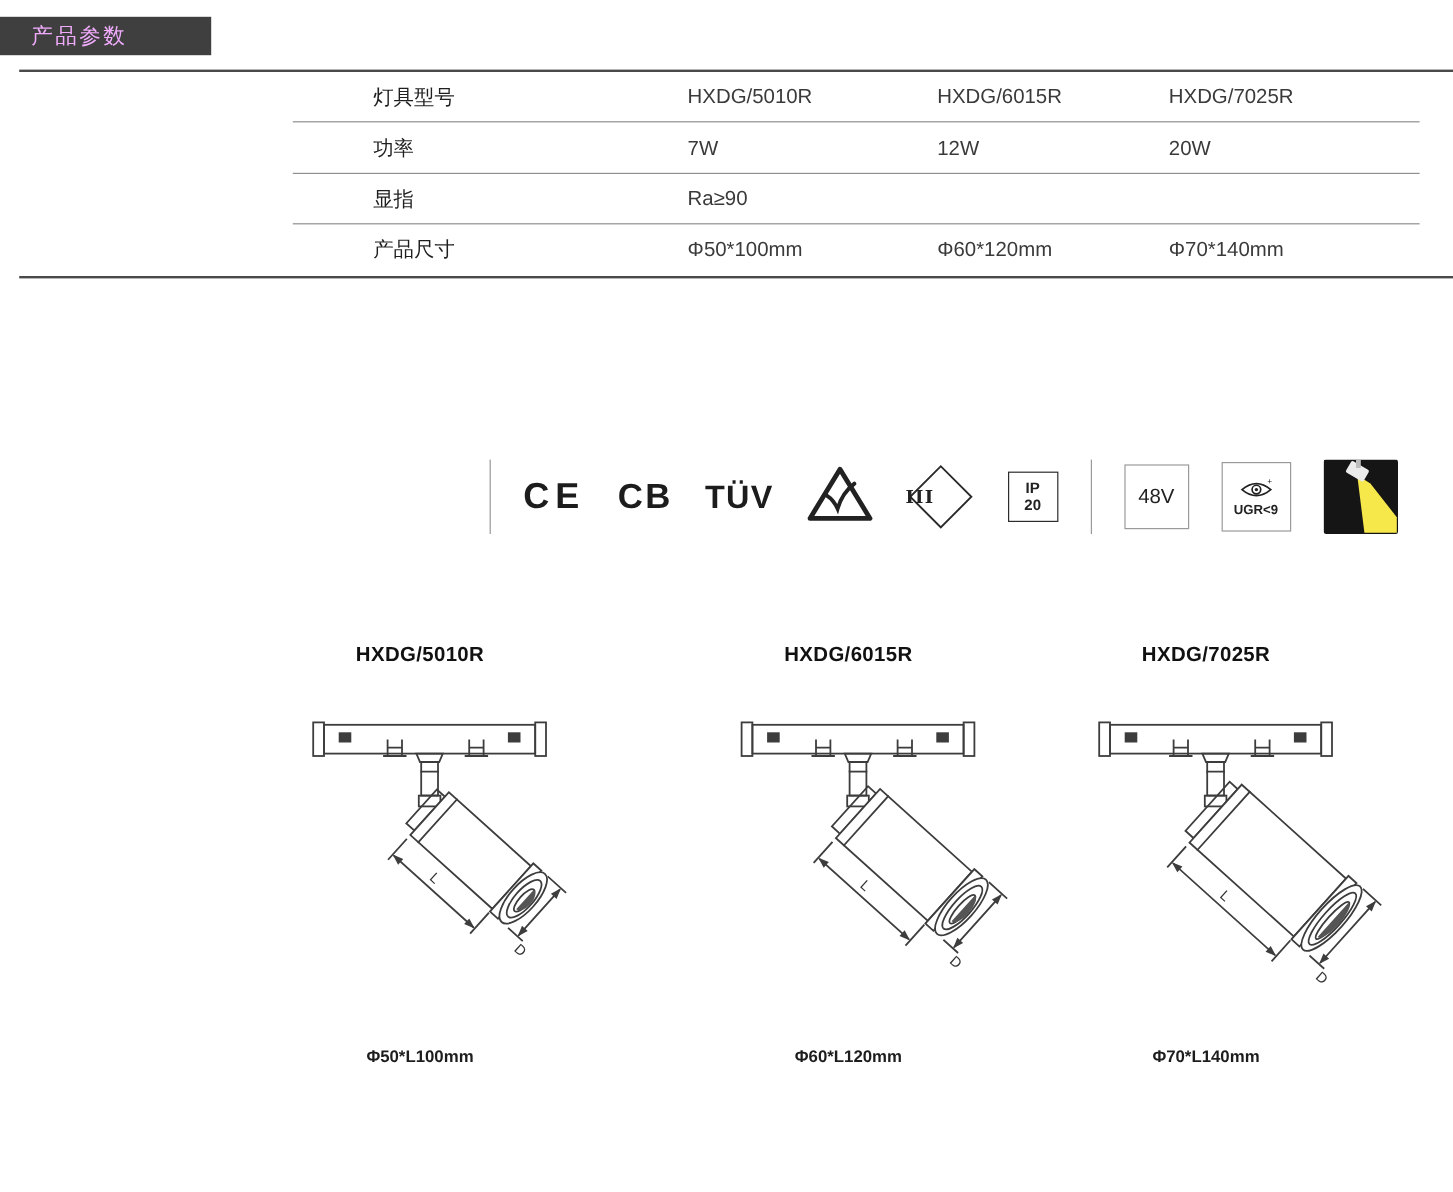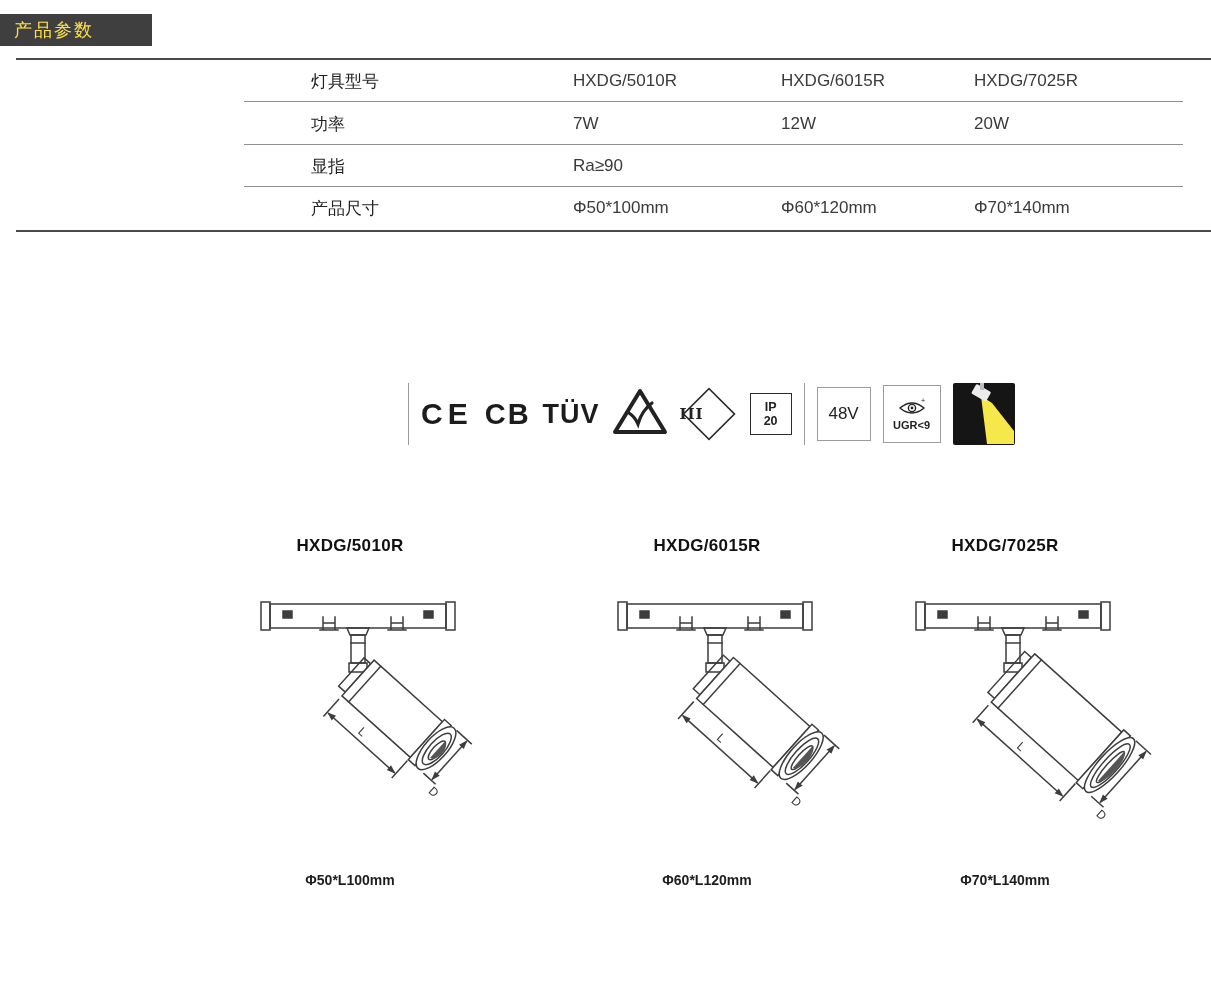--- a/index.html
+++ b/index.html
@@ -8,24 +8,24 @@
     position:relative;
     background:#ffffff;
     font-family:"Liberation Sans","DejaVu Sans",sans-serif;
     color:#222;
     overflow:hidden;
   }
 
   
   .badge{
     position:absolute; left:0; top:14px;
-    width:152px; height:32px;
+    width:176px; height:32px;
     background:var(--badge-bg,#3f3f3f);
-    color:#fde047; font-size:18px; line-height:32px;
-    padding-left:14px; letter-spacing:2px;
+    color:#f0abfc; font-size:18px; line-height:32px;
+    padding-left:26px; letter-spacing:2px;
   }
 
   
   .spec-table{
     position:absolute; left:16px; top:58px; width:1211px;
     border-top:2px solid var(--line-dark,#4a4a4a);
     border-bottom:2px solid var(--line-dark,#4a4a4a);
   }
   .spec-row{ position:relative; height:42.4px; }
   .spec-row:not(:last-child)::after{
@@ -35,21 +35,21 @@
   .cell{ position:absolute; top:50%; transform:translateY(-50%);
          font-size:17px; white-space:nowrap; }
   .cell.label{ left:295px; color:#1f1f1f; }
   .cell.v1{ left:557px; color:#3a3a3a; }
   .cell.v2{ left:765px; color:#3a3a3a; }
   .cell.v3{ left:958px; color:#3a3a3a; }
 
   
   .certs{
     position:absolute; left:408px; top:380px; height:68px;
-    display:flex; align-items:center; gap:12px;
+    display:flex; align-items:center; gap:27px;
   }
   .cert-divider{ width:1px; height:62px; background:#9a9a9a; }
   .cert-text{ font-weight:bold; color:#1c1c1c; }
   .ce{ font-size:30px; letter-spacing:5px; }
   .cb{ font-size:29px; letter-spacing:2px; }
   .tuv{ font-size:27px; letter-spacing:1px; }
   .diamond{ position:relative; width:58px; height:58px;
             display:flex; align-items:center; }
   .diamond .dshape{ position:absolute; inset:0; }
   .diamond .dtext{ position:relative;

